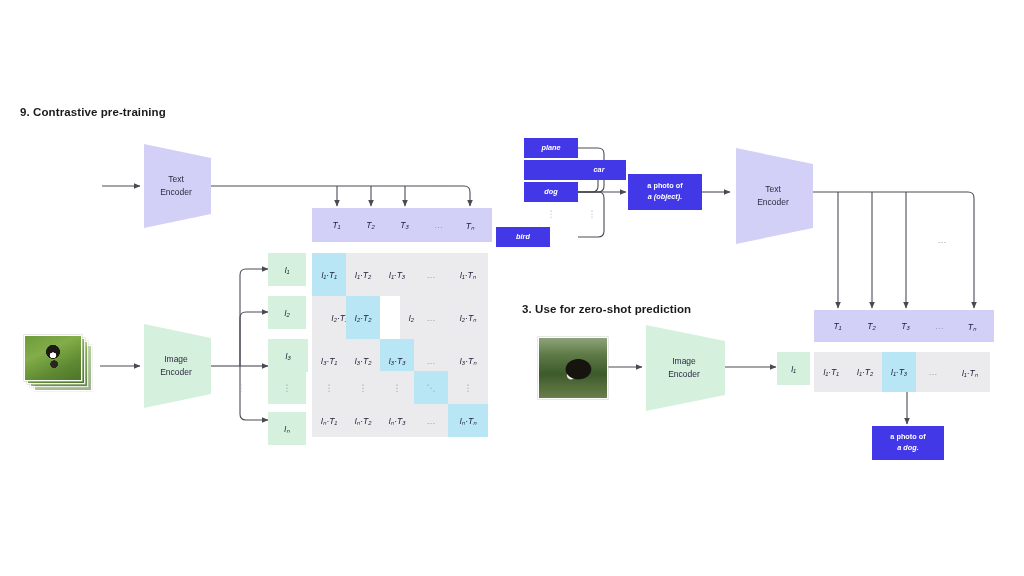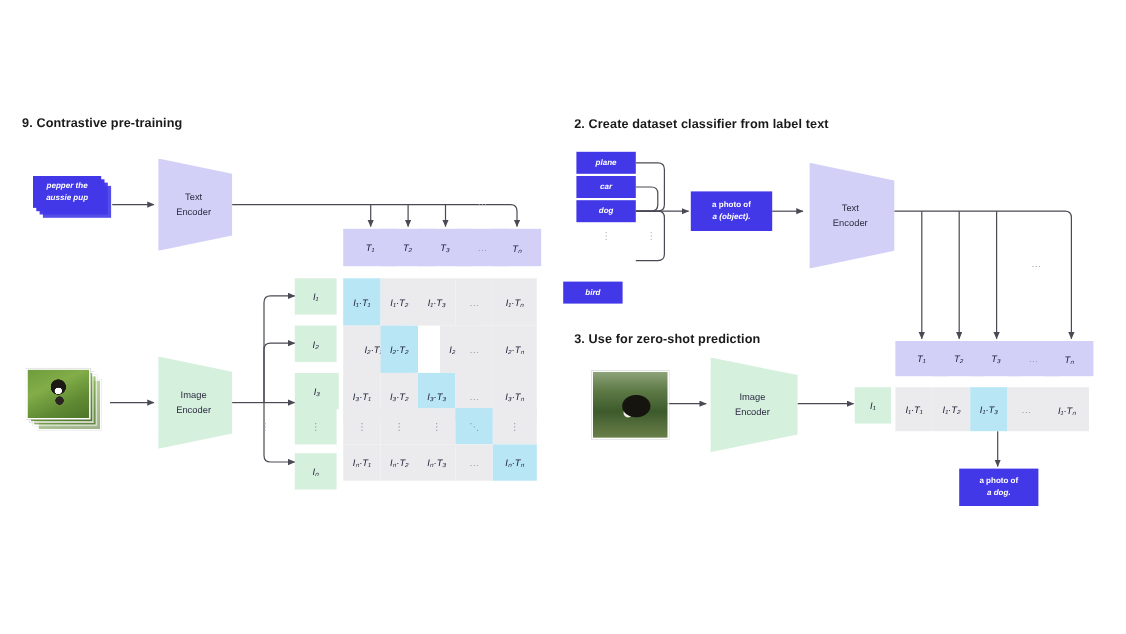--- a/index.html
+++ b/index.html
@@ -93,29 +93,20 @@
       <path d="M606,367 L642,367" marker-end="url(#ah)"></path>
 
       <path d="M725,367 L776,367" marker-end="url(#ah)"></path>
 
       <path d="M907,392 L907,424" marker-end="url(#ah)"></path>
     </g>
   </svg>
 
   <div class="abs section-title" style="left:20px;top:106px;">9. Contrastive pre-training</div>
 
-  <div class="stackwrap" style="left:30px;top:160px;width:76px;height:48px;">
-    <div class="sh" style="left:9px;top:9px;width:62px;height:29px;opacity:.9;"></div>
-    <div class="sh" style="left:6px;top:6px;width:62px;height:29px;opacity:.95;"></div>
-    <div class="sh" style="left:3px;top:3px;width:62px;height:29px;"></div>
-    <div class="bluecard" style="position:absolute;left:0;top:0;width:62px;height:29px;flex-direction:column;">
-      <span>pepper the</span>
-      <span>aussie pup</span>
-    </div>
-  </div>
 
   <div class="trap" style="left:140px;top:144px;width:72px;height:84px;flex-direction:column;">
     <svg width="72" height="84" viewBox="0 0 72 84">
       <polygon points="4,0 71,14 71,70 4,84" fill="#d3d0f7"></polygon>
     </svg>
     <span class="tlabel">Text</span>
     <span class="tlabel">Encoder</span>
   </div>
 
   <div class="stackwrap" style="left:24px;top:335px;width:80px;height:62px;">
@@ -170,26 +161,25 @@
   <div class="cell m dots" style="left:380px;top:371px;width:34px;height:33px;">⋮</div>
   <div class="cell hl dots" style="left:414px;top:371px;width:34px;height:33px;">⋱</div>
   <div class="cell m dots" style="left:448px;top:371px;width:40px;height:33px;">⋮</div>
 
   <div class="cell m" style="left:312px;top:404px;width:34px;height:33px;">Iₙ·T₁</div>
   <div class="cell m" style="left:346px;top:404px;width:34px;height:33px;">Iₙ·T₂</div>
   <div class="cell m" style="left:380px;top:404px;width:34px;height:33px;">Iₙ·T₃</div>
   <div class="cell m dots" style="left:414px;top:404px;width:34px;height:33px;">…</div>
   <div class="cell hl" style="left:448px;top:404px;width:40px;height:33px;">Iₙ·Tₙ</div>
 
-  <div class="abs section-title" style="left:522px;top:107px;">2. Create dataset classifier from label text</div>
 
   <div class="bluecard" style="left:524px;top:138px;width:54px;height:20px;position:absolute;">plane</div>
-  <div class="bluecard" style="left:524px;top:160px;width:54px;height:20px;position:absolute;">car</div>
+  <div class="bluecard" style="left:524px;top:160px;width:54px;height:20px;position:absolute;padding-left:48px;">car</div>
   <div class="bluecard" style="left:524px;top:182px;width:54px;height:20px;position:absolute;">dog</div>
-  <div class="bluecard" style="left:512px;top:227px;width:54px;height:20px;position:absolute;margin-top:29px;">bird</div>
+  <div class="bluecard" style="left:496px;top:227px;width:54px;height:20px;position:absolute;">bird</div>
   <div class="vdots" style="left:544px;top:205px;width:14px;height:18px;">⋮</div>
   <div class="vdots" style="left:585px;top:205px;width:14px;height:18px;">⋮</div>
 
   <div class="bluecard nonital" style="left:628px;top:174px;width:74px;height:36px;position:absolute;flex-direction:column;">
     <span>a photo of</span>
     <span style="font-style:italic;">a (object).</span>
   </div>
 
   <div class="trap" style="left:732px;top:148px;width:82px;height:96px;flex-direction:column;">
     <svg width="82" height="96" viewBox="0 0 82 96">

